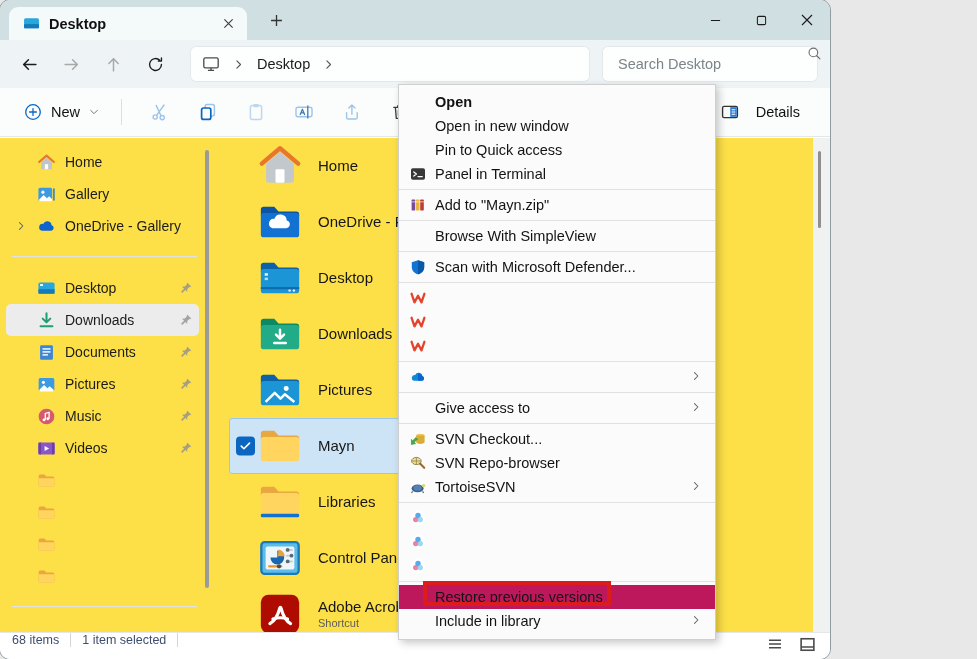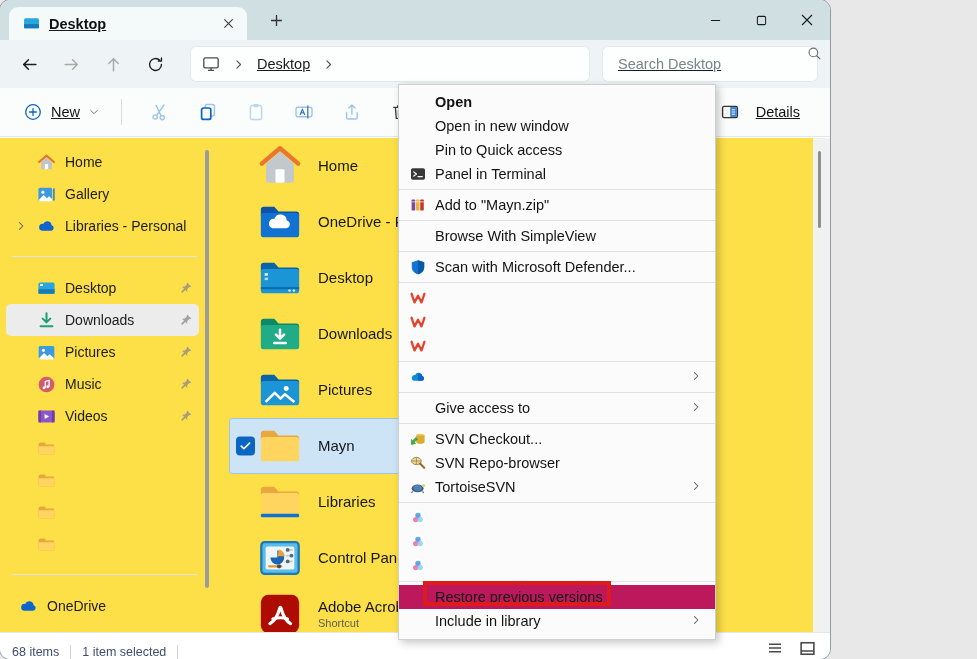--- a/index.html
+++ b/index.html
@@ -1,20 +1,20 @@
 <!DOCTYPE html>
 <html><head>
 <meta charset="utf-8">
 <style>
   html,body{margin:0;padding:0;background:#e8e8e8;}
   *{box-sizing:border-box;}
   .window{
     position:relative;width:830px;height:659px;overflow:hidden;
     border-radius:10px;background:#fff;outline:1px solid #8f9b9e;
-    font-family:"Liberation Sans",sans-serif;color:#1a1a1a;text-decoration:underline;
+    font-family:"Liberation Sans",sans-serif;color:#1a1a1a;
   }
   
   .titlebar{height:40px;background:#cfdfe2;display:flex;align-items:flex-end;position:relative;}
   .tab{margin-left:9px;width:238px;height:33px;background:#f4f9f9;border-radius:9px 9px 0 0;
        display:flex;align-items:center;padding:0 8px 0 14px;gap:9px;}
   .tab-title{font-size:14.5px;font-weight:bold;color:#111;flex:1;}
   .tab-close{width:22px;height:22px;display:flex;align-items:center;justify-content:center;border-radius:4px;color:#444;}
   .newtab{width:26px;height:26px;display:flex;align-items:center;justify-content:center;
           align-self:center;margin-left:16px;color:#333;border-radius:4px;}
   .win-controls{position:absolute;right:0;top:0;height:40px;display:flex;}
@@ -73,21 +73,21 @@
   .ctx-item{height:24px;display:flex;align-items:center;position:relative;padding-left:36px;padding-right:20px;}
   .ctx-item.hovered{background:#be185d;}
   .ctx-ic{position:absolute;left:11px;top:4px;width:16px;height:16px;}
   .ctx-label{font-size:14.5px;color:#131313;white-space:nowrap;}
   .ctx-label.bold{font-weight:bold;}
   .ctx-sub{position:absolute;right:11px;top:5px;width:14px;height:14px;}
   .ctx-sep{height:1px;background:#e1e1e1;margin:3px 0;}
   .red-box{position:absolute;left:24px;top:-4px;width:188px;height:25px;border:4px solid #de1b1b;z-index:2;}
   
   .statusbar{position:absolute;left:0;right:0;bottom:0;height:27px;background:#fff;border-top:1px solid #e7e7e7;
-             display:flex;align-items:flex-end;padding:0 10px 0 12px;}
+             display:flex;align-items:flex-start;padding:0 10px 0 12px;}
   .status-text{font-size:12.5px;color:#3f4d6d;}
   .status-sep{width:1px;height:14px;background:#d6d6d6;margin:0 11px;}
   .status-spacer{flex:1;}
   .view-btn{width:26px;height:22px;display:flex;align-items:center;justify-content:center;margin-left:6px;}
   svg{display:block;}
 </style>
 </head>
 <body>
 
 <div class="window">
@@ -279,21 +279,21 @@
           <span class="side-chevron">
             <svg viewBox="0 0 16 16" width="12" height="12">
               <path d="M6 3.5L10.5 8 6 12.5" stroke="#666" stroke-width="1.4" fill="none" stroke-linecap="round" stroke-linejoin="round"></path>
             </svg>
           </span>
           <span class="side-ic">
             <svg viewBox="0 0 16 16" width="19" height="19">
               <path d="M4.3 11.6h7.5a2.4 2.4 0 0 0 .5-4.7 3.7 3.7 0 0 0-7.1-1.1 2.9 2.9 0 0 0-.9 5.8z" fill="#0d64cf"></path>
             </svg>
           </span>
-          <span class="side-label">Libraries - Personal</span>
+          <span class="side-label">OneDrive - Gallery</span>
         </div>
         <div class="side-divider"></div>
         <div class="side-item">
           <span class="side-chevron"></span>
           <span class="side-ic">
             <svg viewBox="0 0 16 16" width="19" height="19">
               <rect x="1.2" y="3" width="13.6" height="9.4" rx="1.4" fill="#2aa6de"></rect>
               <rect x="1.2" y="8.6" width="13.6" height="3.8" fill="#157ab5"></rect>
               <rect x="2.6" y="4.3" width="2.4" height="1.6" fill="#fff"></rect>
             </svg>
@@ -307,20 +307,37 @@
         </div>
         <div class="side-item selected">
           <span class="side-chevron"></span>
           <span class="side-ic">
             <svg viewBox="0 0 16 16" width="19" height="19">
               <path d="M8 1.8v7.4M4.8 6.4L8 9.6l3.2-3.2" stroke="#1d9e76" stroke-width="1.7" fill="none" stroke-linecap="round" stroke-linejoin="round"></path>
               <path d="M3 12.8h10" stroke="#1d9e76" stroke-width="1.7" stroke-linecap="round"></path>
             </svg>
           </span>
           <span class="side-label">Downloads</span>
+          <span class="side-pin">
+            <svg viewBox="0 0 16 16" width="14" height="14">
+              <path d="M9.3 1.8l4.9 4.9-2.7.5-2.2 2.2.2 3.1-2.3-2.3-3.5 3.5-1.4-1.4 3.5-3.5L3.5 6.5l3.1-.2 2.2-2.2z" fill="#8b8b8b"></path>
+            </svg>
+          </span>
+        </div>
+        <div class="side-item">
+          <span class="side-chevron"></span>
+          <span class="side-ic">
+            <svg viewBox="0 0 16 16" width="19" height="19">
+              <rect x="2.6" y="1.8" width="10.8" height="12.4" rx="1.2" fill="#3d86d6"></rect>
+              <rect x="4.6" y="4.4" width="6.8" height="1.2" fill="#fff"></rect>
+              <rect x="4.6" y="6.9" width="6.8" height="1.2" fill="#fff"></rect>
+              <rect x="4.6" y="9.4" width="4.6" height="1.2" fill="#fff"></rect>
+            </svg>
+          </span>
+          <span class="side-label">Documents</span>
           <span class="side-pin">
             <svg viewBox="0 0 16 16" width="14" height="14">
               <path d="M9.3 1.8l4.9 4.9-2.7.5-2.2 2.2.2 3.1-2.3-2.3-3.5 3.5-1.4-1.4 3.5-3.5L3.5 6.5l3.1-.2 2.2-2.2z" fill="#8b8b8b"></path>
             </svg>
           </span>
         </div>
         <div class="side-item">
           <span class="side-chevron"></span>
           <span class="side-ic">
             <svg viewBox="0 0 16 16" width="19" height="19">

